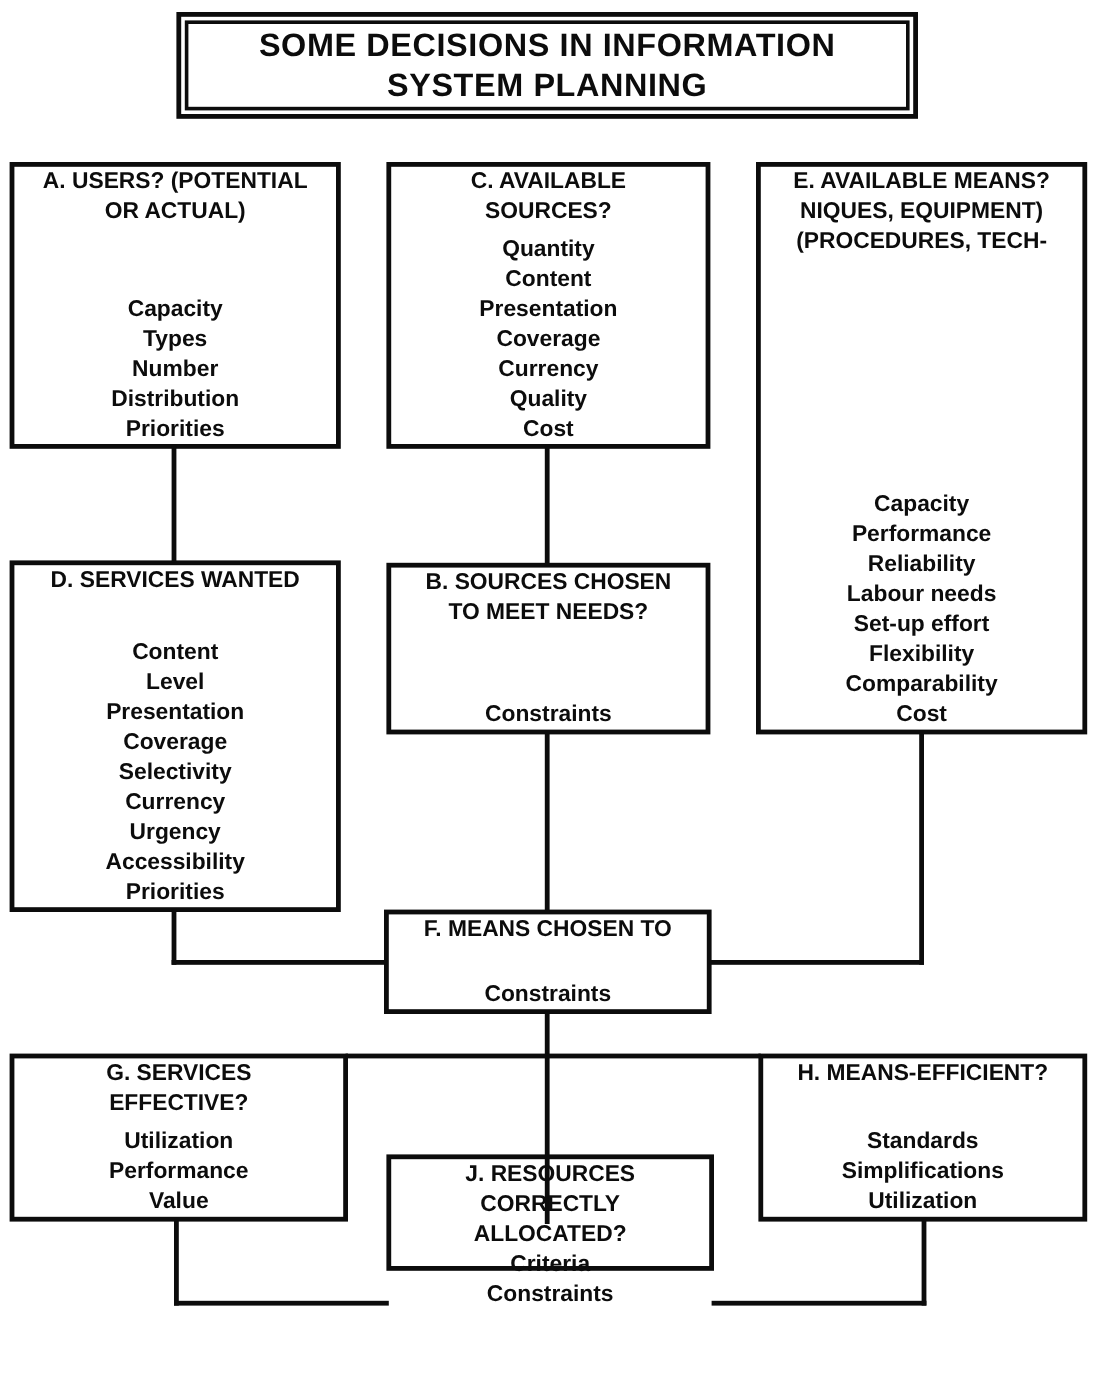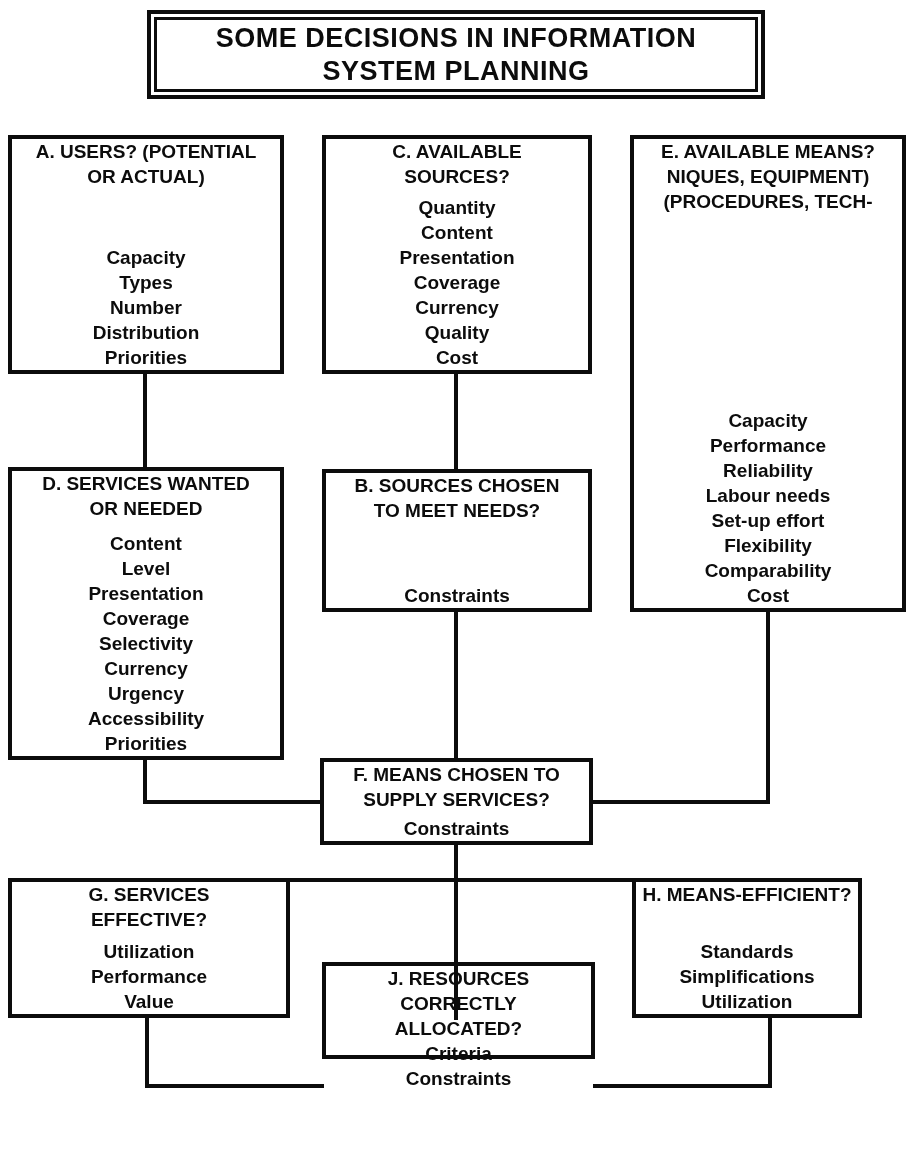--- a/index.html
+++ b/index.html
@@ -119,21 +119,20 @@
         <div class="t-line">Set-up effort</div>
         <div class="t-line">Flexibility</div>
         <div class="t-line">Comparability</div>
         <div class="t-line">Cost</div>
       </div>
   </div>
 
   <div class="box" style="left:8px; top:467px; width:276px; height:293px;">
     <div class="heading">
         <div class="t-line">D. SERVICES WANTED</div>
-        <div class="t-line">OR NEEDED</div>
       </div>
     <div class="items">
         <div class="t-line">Content</div>
         <div class="t-line">Level</div>
         <div class="t-line">Presentation</div>
         <div class="t-line">Coverage</div>
         <div class="t-line">Selectivity</div>
         <div class="t-line">Currency</div>
         <div class="t-line">Urgency</div>
         <div class="t-line">Accessibility</div>
@@ -147,40 +146,39 @@
         <div class="t-line">TO MEET NEEDS?</div>
       </div>
     <div class="items">
         <div class="t-line">Constraints</div>
       </div>
   </div>
 
   <div class="box" style="left:320px; top:758px; width:273px; height:87px;">
     <div class="heading">
         <div class="t-line">F. MEANS CHOSEN TO</div>
-        <div class="t-line">SUPPLY SERVICES?</div>
       </div>
     <div class="items">
         <div class="t-line">Constraints</div>
       </div>
   </div>
 
   <div class="box" style="left:8px; top:878px; width:282px; height:140px;">
     <div class="heading">
         <div class="t-line">G. SERVICES</div>
         <div class="t-line">EFFECTIVE?</div>
       </div>
     <div class="items">
         <div class="t-line">Utilization</div>
         <div class="t-line">Performance</div>
         <div class="t-line">Value</div>
       </div>
   </div>
 
-  <div class="box" style="left:632px; top:878px; width:230px; height:140px;">
+  <div class="box" style="left:632px; top:878px; width:274px; height:140px;">
     <div class="heading">
         <div class="t-line">H. MEANS-EFFICIENT?</div>
       </div>
     <div class="items">
         <div class="t-line">Standards</div>
         <div class="t-line">Simplifications</div>
         <div class="t-line">Utilization</div>
       </div>
   </div>
 

